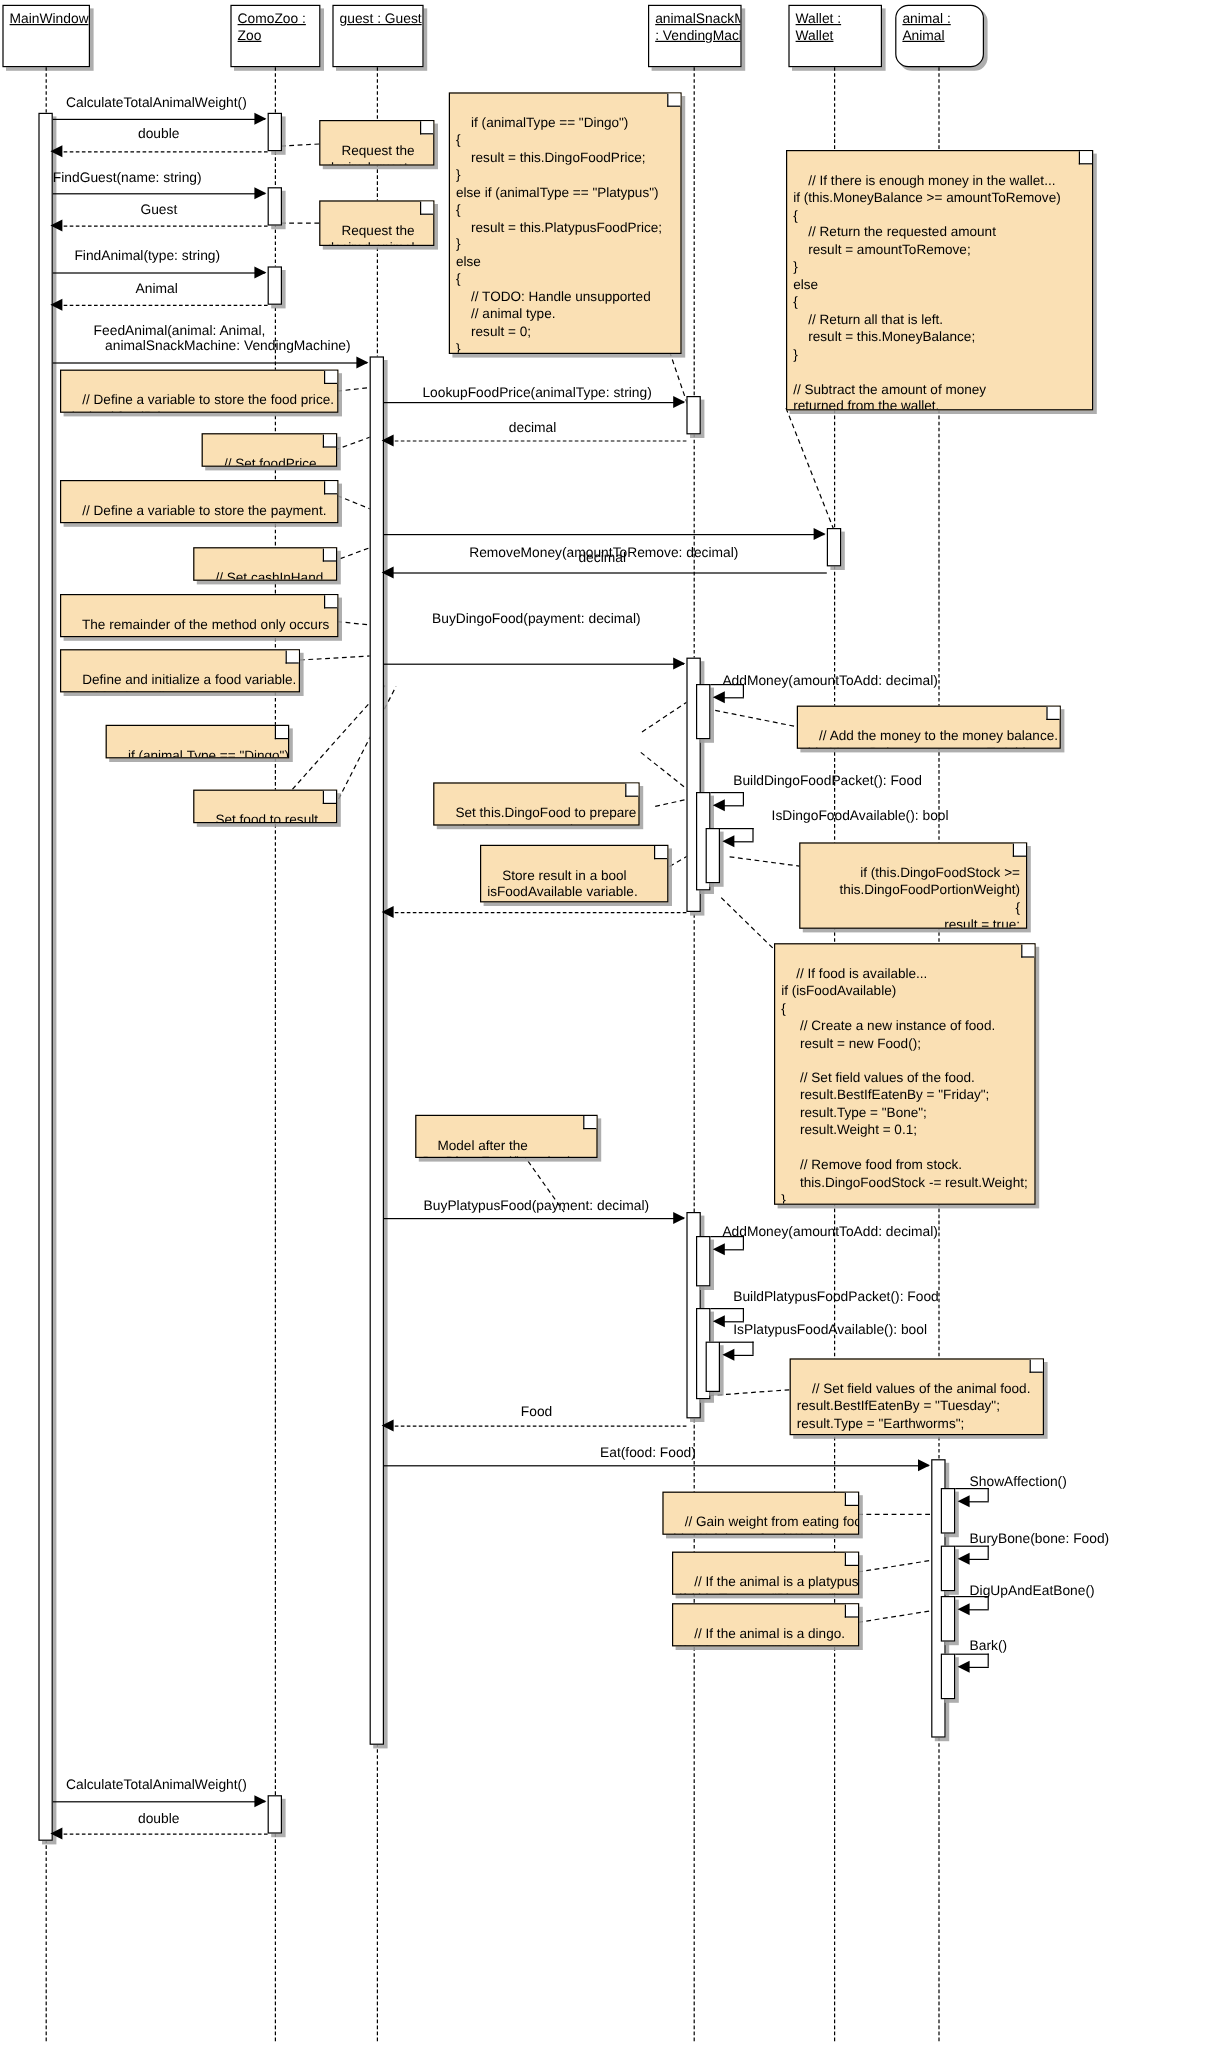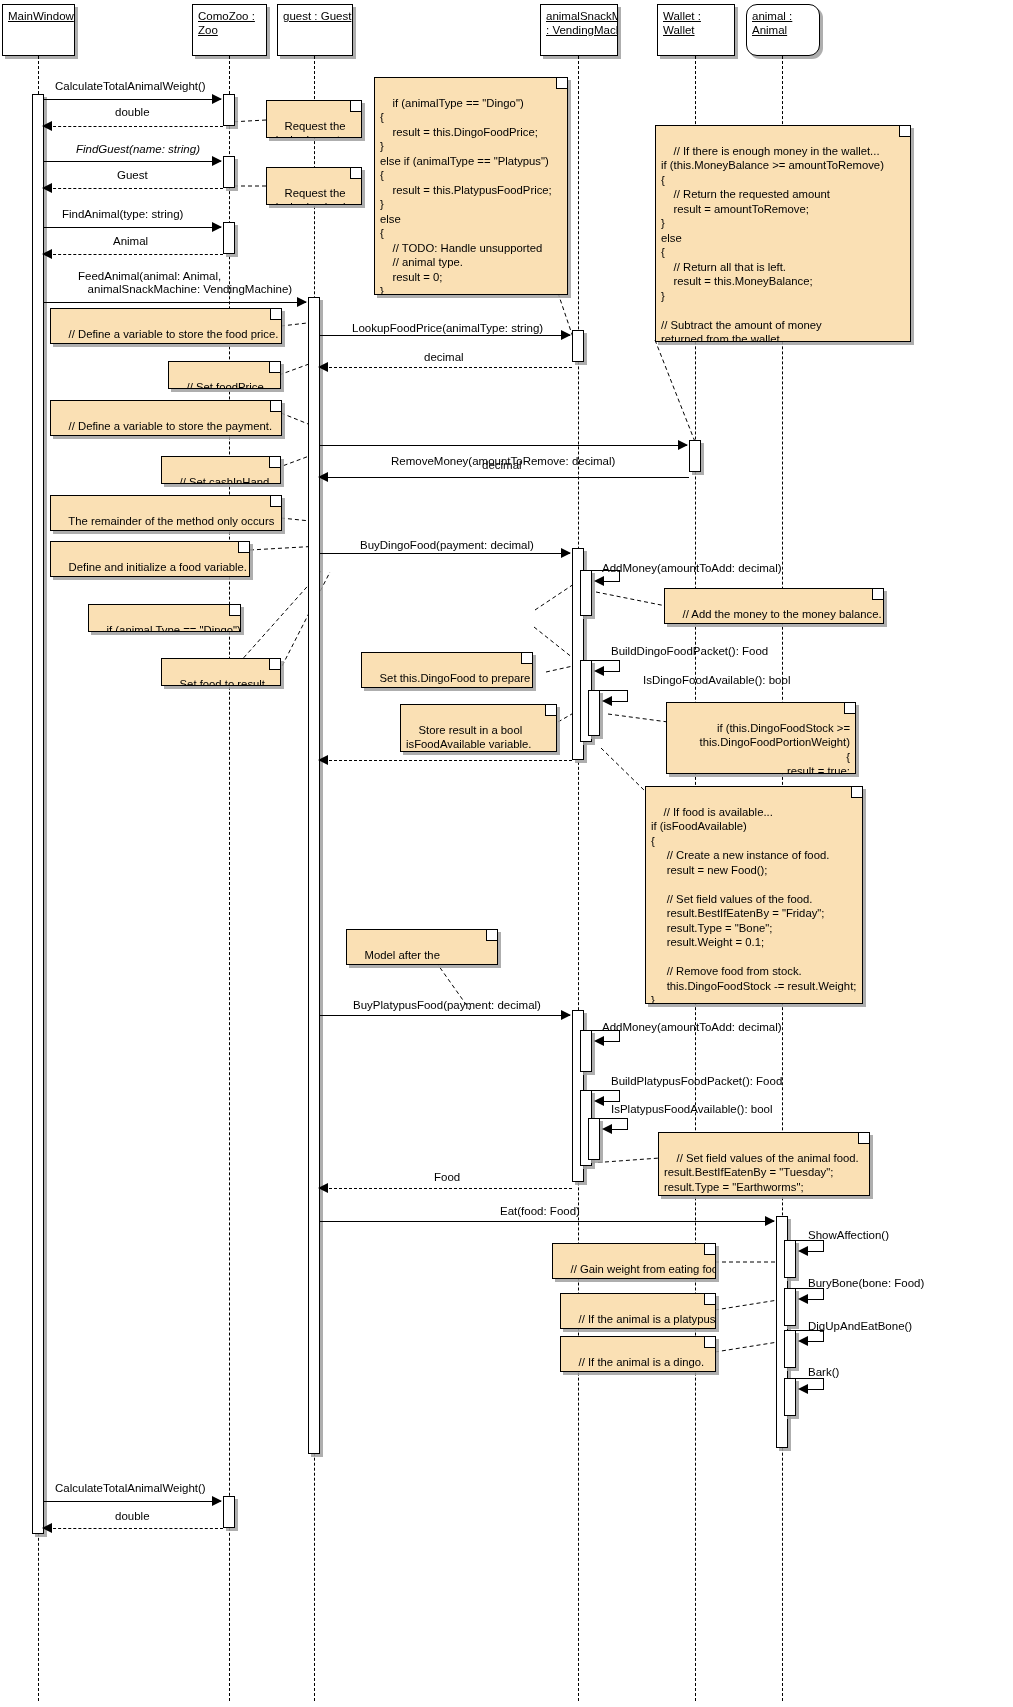--- a/index.html
+++ b/index.html
@@ -198,21 +198,21 @@
   <div class="activation" style="left:223px; top:1496px; width:12px; height:32px;"></div>
 
   <div class="msg-label" style="left:55px; top:80px;">CalculateTotalAnimalWeight()</div>
   <div class="msg-line" style="left:44px; top:99px; width:177px;"></div>
   <div class="arrowhead-r" style="left:212px; top:94px;"></div>
 
   <div class="msg-label" style="left:115px; top:106px;">double</div>
   <div class="msg-line dashed" style="left:48px; top:126px; width:175px;"></div>
   <div class="arrowhead-l" style="left:42px; top:121px;"></div>
 
-  <div class="msg-label" style="left:76px; top:143px;font-style:italic;">FindGuest(name: string)</div>
+  <div class="msg-label" style="left:44px; top:143px;">FindGuest(name: string)</div>
   <div class="msg-line" style="left:44px; top:161px; width:177px;"></div>
   <div class="arrowhead-r" style="left:212px; top:156px;"></div>
 
   <div class="msg-label" style="left:117px; top:169px;">Guest</div>
   <div class="msg-line dashed" style="left:48px; top:188px; width:175px;"></div>
   <div class="arrowhead-l" style="left:42px; top:183px;"></div>
 
   <div class="msg-label" style="left:62px; top:208px;">FindAnimal(type: string)</div>
   <div class="msg-line" style="left:44px; top:227px; width:177px;"></div>
   <div class="arrowhead-r" style="left:212px; top:222px;"></div>
@@ -235,21 +235,21 @@
   <div class="arrowhead-l" style="left:318px; top:362px;"></div>
 
   <div class="msg-label" style="left:391px; top:431px;margin-top:24px;">RemoveMoney(amountToRemove: decimal)</div>
   <div class="msg-line" style="left:320px; top:445px; width:367px;"></div>
   <div class="arrowhead-r" style="left:678px; top:440px;"></div>
 
   <div class="msg-label" style="left:482px; top:459px;">decimal</div>
   <div class="msg-line" style="left:324px; top:477px; width:365px;"></div>
   <div class="arrowhead-l" style="left:318px; top:472px;"></div>
 
-  <div class="msg-label" style="left:360px; top:539px;">BuyDingoFood(payment: decimal)</div>
+  <div class="msg-label" style="left:360px; top:510px;">BuyDingoFood(payment: decimal)</div>
   <div class="msg-line" style="left:320px; top:553px; width:250px;"></div>
   <div class="arrowhead-r" style="left:561px; top:548px;"></div>
 
   <div class="msg-label" style="left:602px; top:562px;">AddMoney(amountToAdd: decimal)</div>
   <div class="msg-line" style="left:592px; top:570px; width:28px;"></div>
   <div class="msg-line" style="left:619px; top:570px; width:0; height:11px; border-left:1px solid #000; border-top:none;"></div>
   <div class="msg-line" style="left:600px; top:581px; width:20px;"></div>
   <div class="arrowhead-l" style="left:594px; top:576px;"></div>
 
   <div class="msg-label" style="left:611px; top:645px;">BuildDingoFoodPacket(): Food</div>

